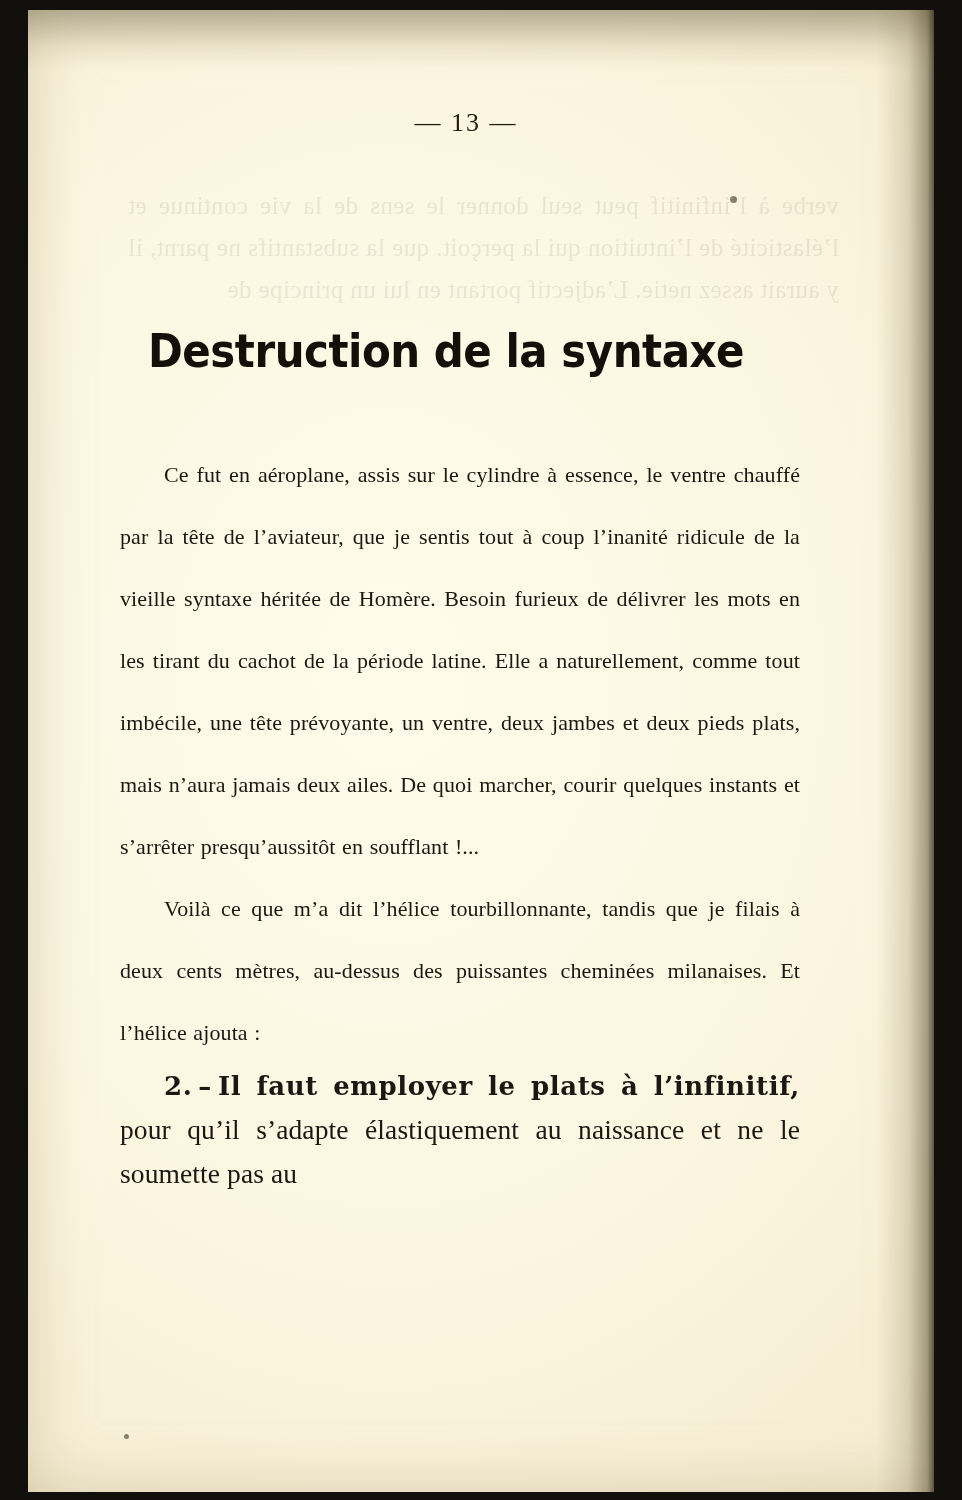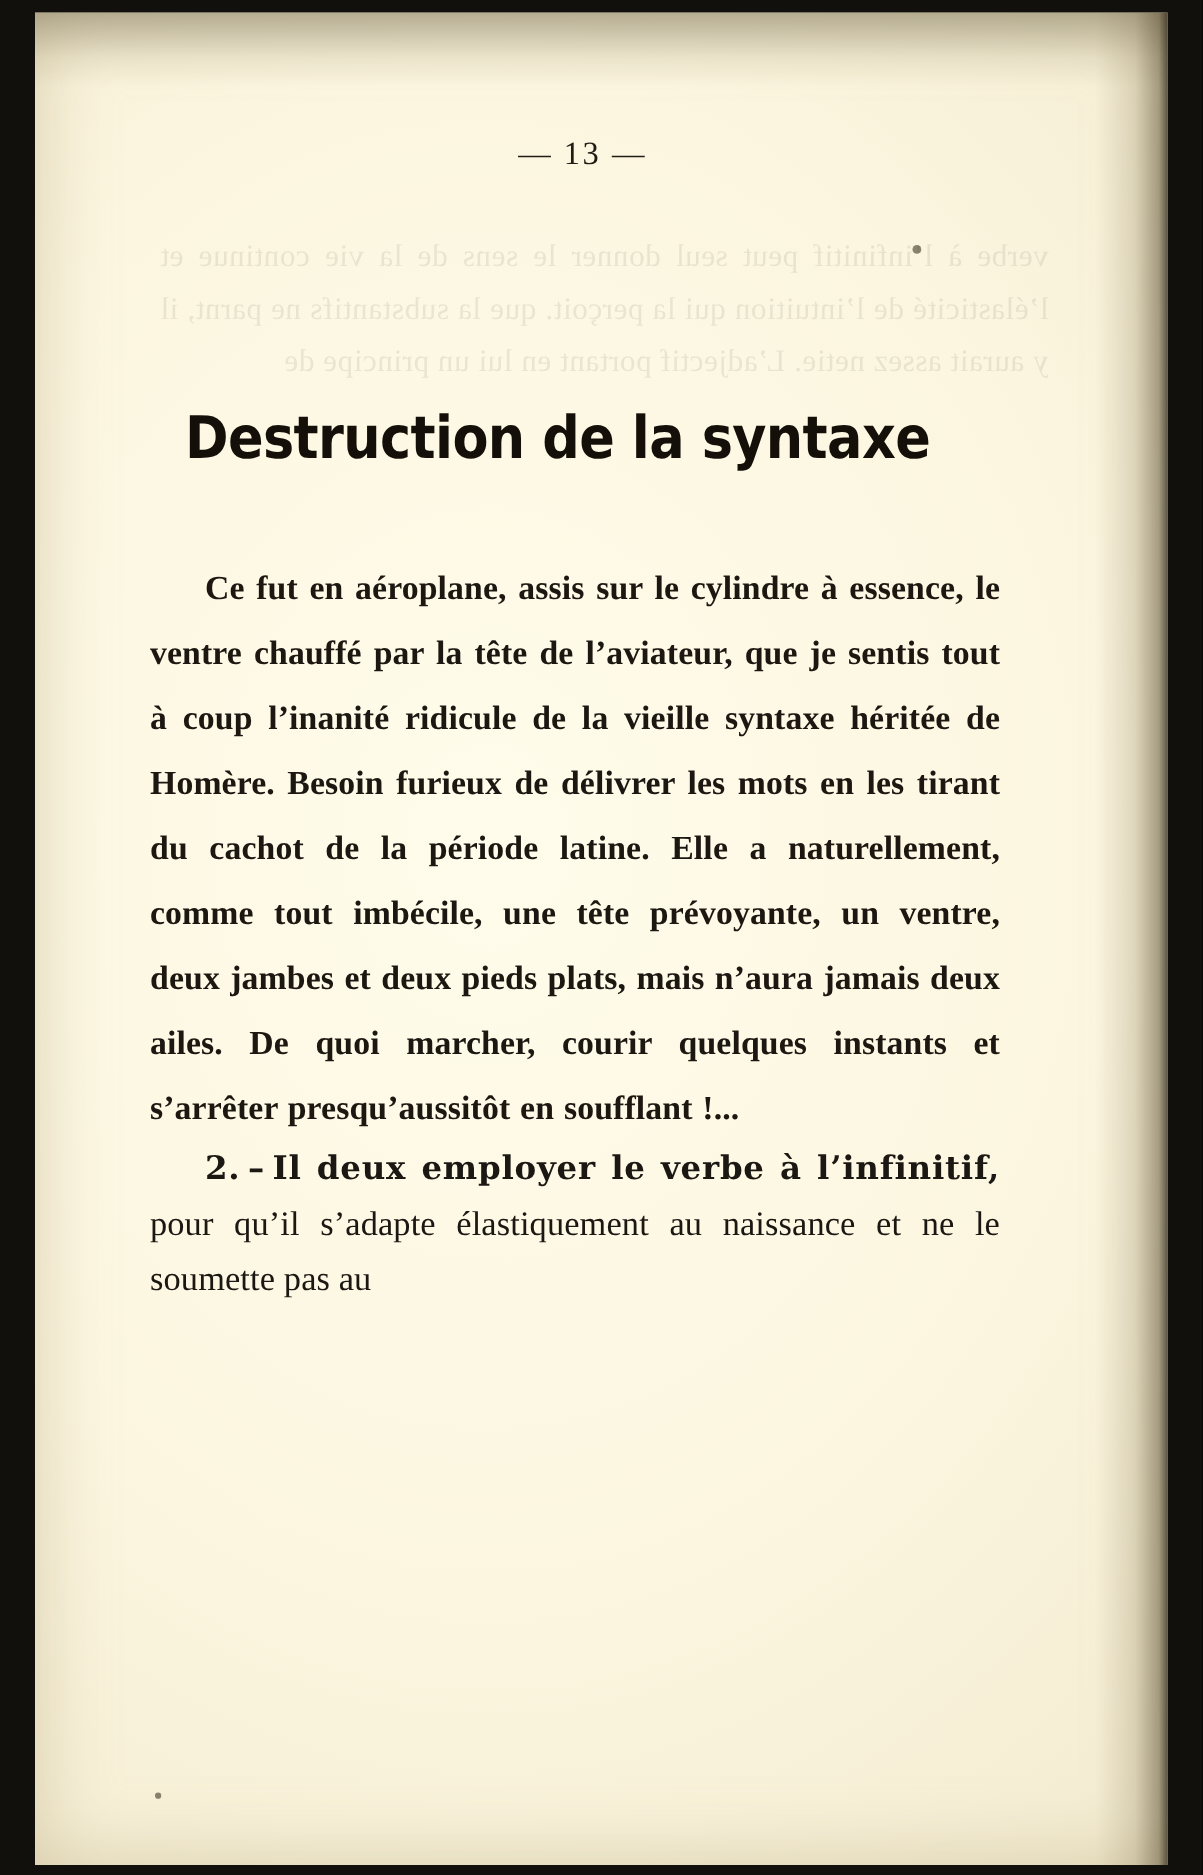--- a/index.html
+++ b/index.html
@@ -111,28 +111,27 @@
     font-size: 42px;
     letter-spacing: -0.5px;
     color: #141009;
     text-align: left;
     transform: scaleY(1.12);
     transform-origin: left top;
   }
 
   .para {
     margin: 0;
-    font-size: 27px;
-    line-height: 52px;
+    font-size: 22px;
+    line-height: 62px;
     text-align: justify;
     text-align-last: left;
     color: #1c1711;
     letter-spacing: 0.1px;
     word-spacing: 1px;
-    font-weight: bold;
   }
   .para .indent { display: inline-block; width: 44px; }
 
   #p1 { margin-top: 72px; }
   #p2 { margin-top: 0; }
 
   .numbered {
     margin: 0;
     font-size: 27.5px;
     line-height: 44px;
@@ -161,19 +160,20 @@
     <div class="speck" style="left:96px; top:1424px; width:5px; height:5px;"></div>
 
     <div id="content">
 
       <div id="folio">— 13 —</div>
 
       <h1 id="title">Destruction de la syntaxe</h1>
 
       <p class="para" id="p1"><span class="indent"></span><span>Ce fut en aéroplane, assis sur le cylindre à essence, le ventre chauffé par la tête de l’aviateur, que je sentis tout à coup l’inanité ridicule de la vieille syntaxe héritée de Homère. Besoin furieux de délivrer les mots en les tirant du cachot de la période latine. Elle a naturellement, comme tout imbécile, une tête prévoyante, un ventre, deux jambes et deux pieds plats, mais n’aura jamais deux ailes. De quoi marcher, courir quelques instants et s’arrêter presqu’aussitôt en soufflant !...</span></p>
 
+      <p class="para" id="p2"><span class="indent"></span><span>Voilà ce que m’a dit l’hélice tourbillonnante, tandis que je filais à deux cents mètres, au-dessus des puissantes cheminées milanaises. Et l’hélice ajouta :</span></p>
 
 
-      <p class="numbered"><span class="indent"></span><span class="bold">2.</span><span class="bold" style="padding:0 6px;">–</span><span class="bold">Il deux employer le verbe à l’infinitif,</span><span> pour qu’il s’adapte élastiquement au naissance et ne le soumette pas au</span></p>
+      <p class="numbered"><span class="indent"></span><span class="bold">2.</span><span class="bold" style="padding:0 6px;">–</span><span class="bold">Il faut employer le plats à l’infinitif,</span><span> pour qu’il s’adapte élastiquement au naissance et ne le soumette pas au</span></p>
 
     </div>
   </div>
 </div>
 
 </body></html>

